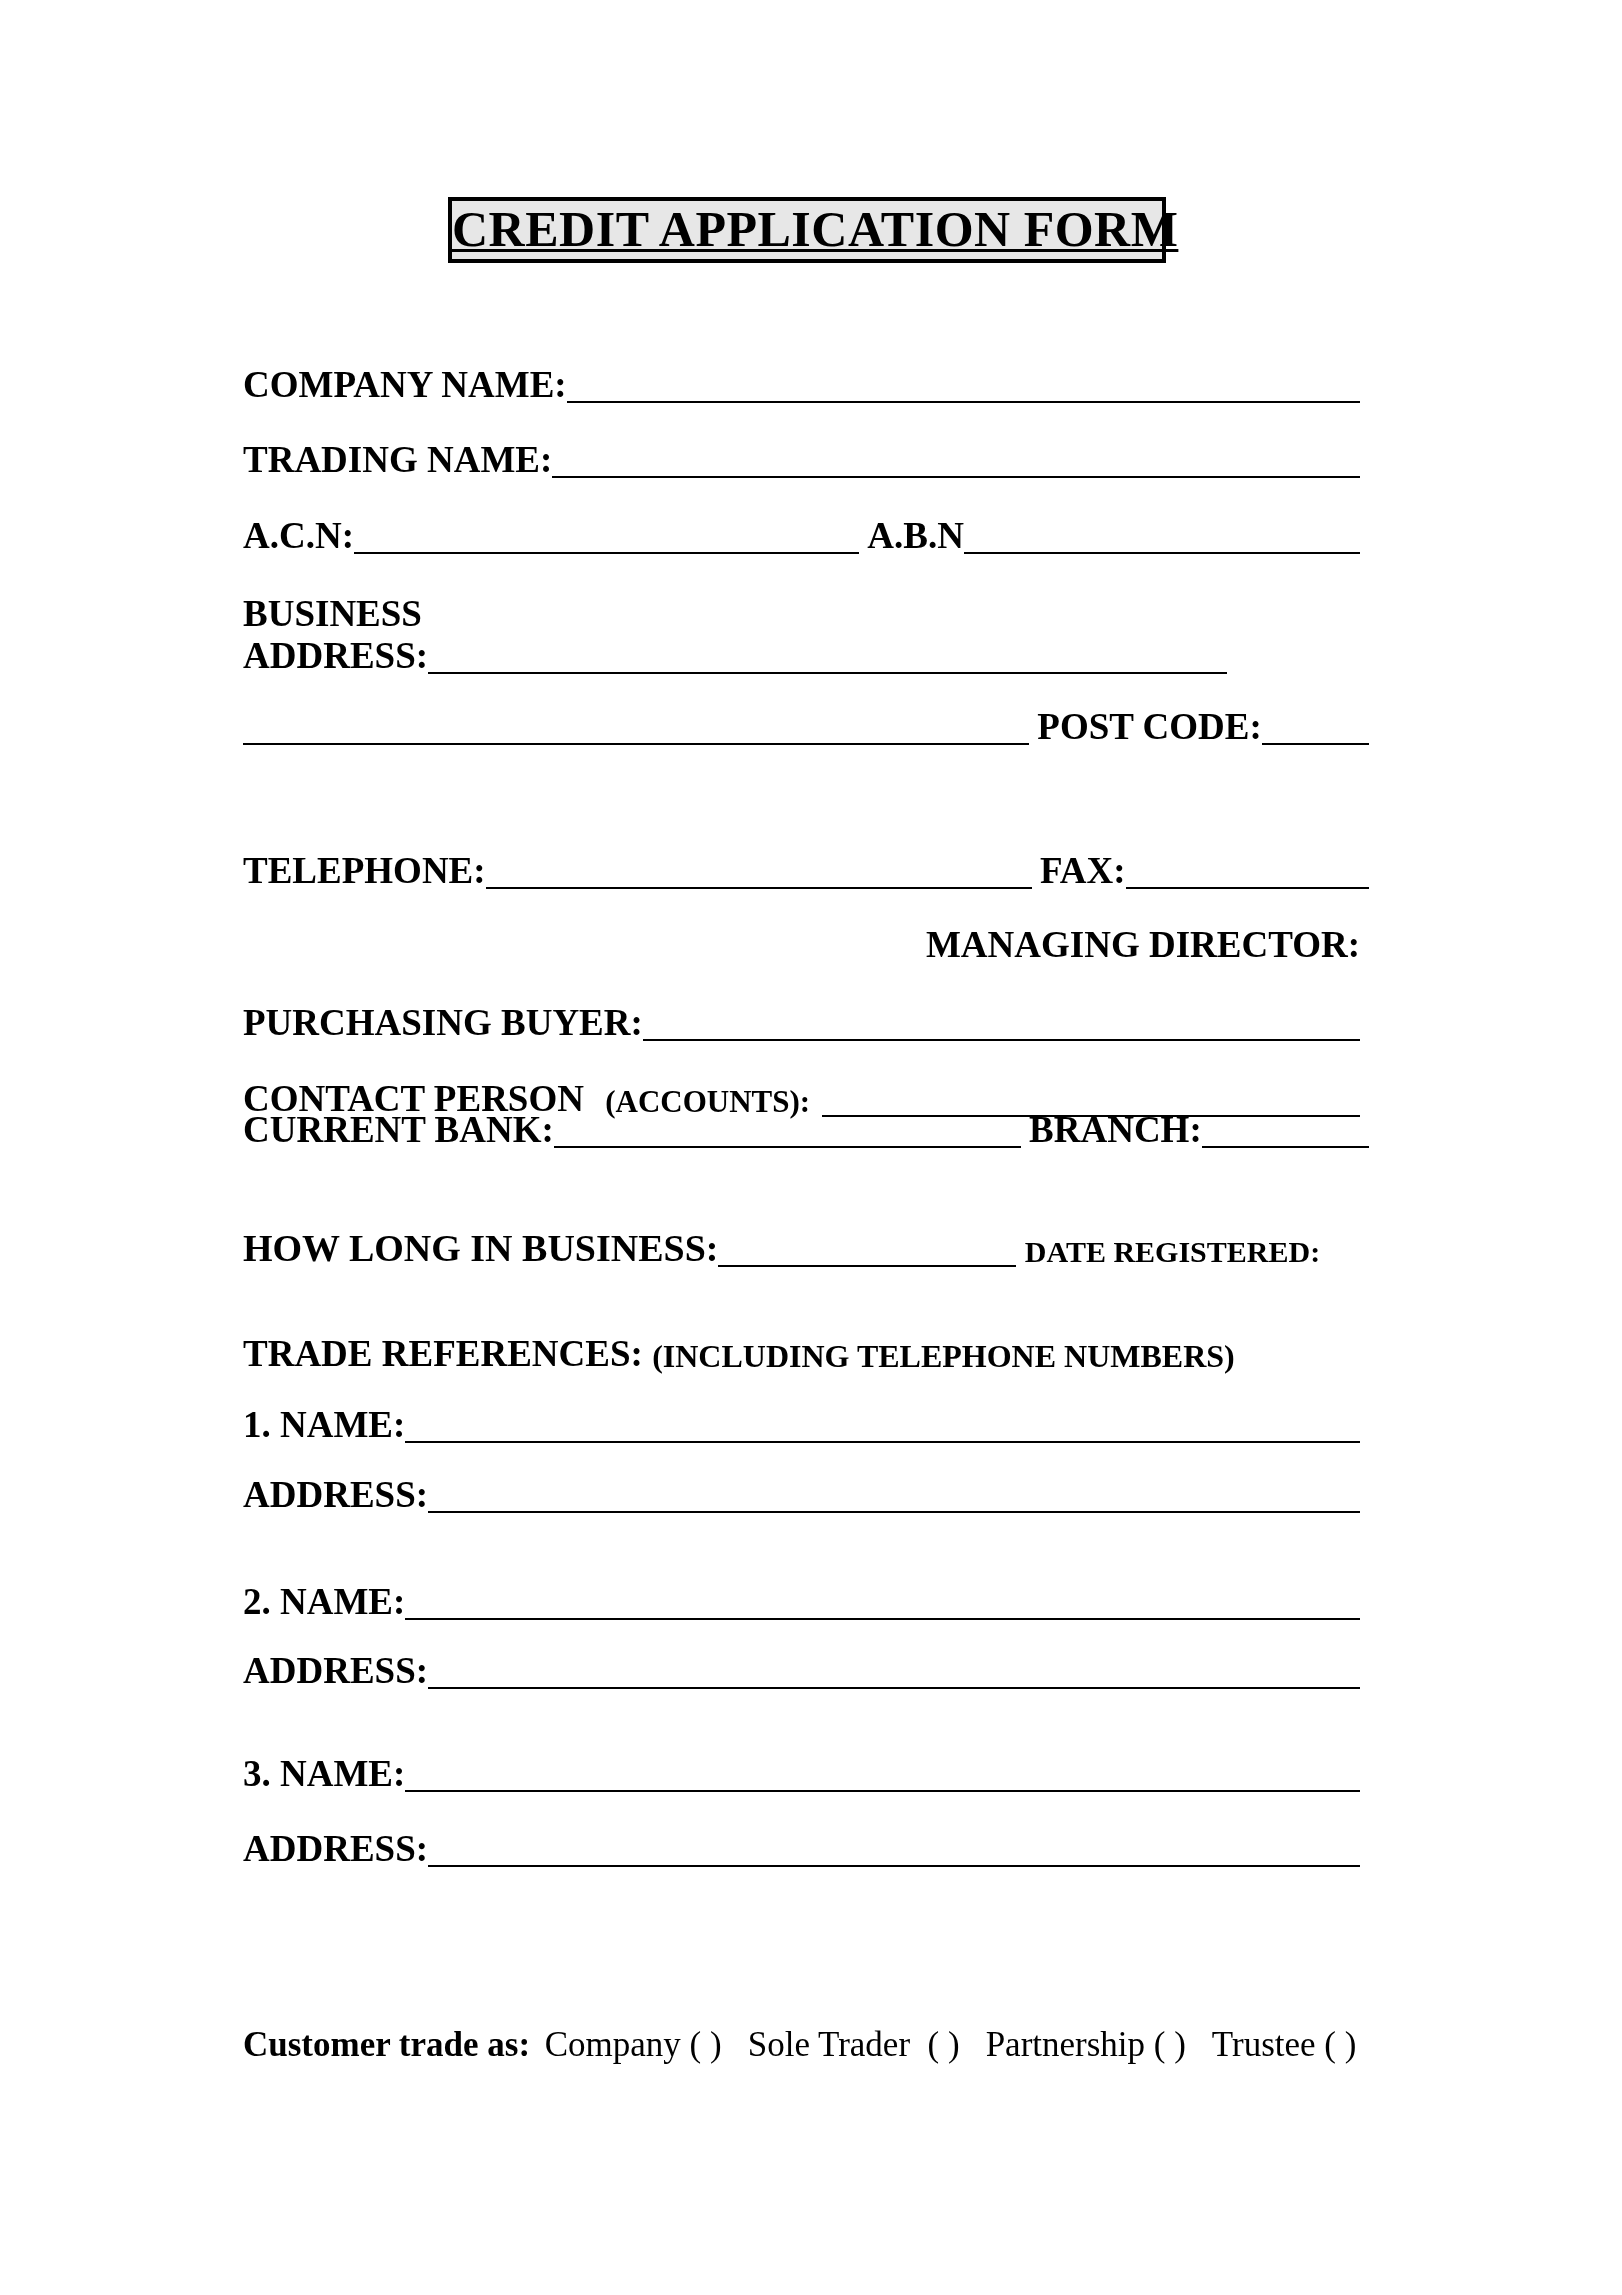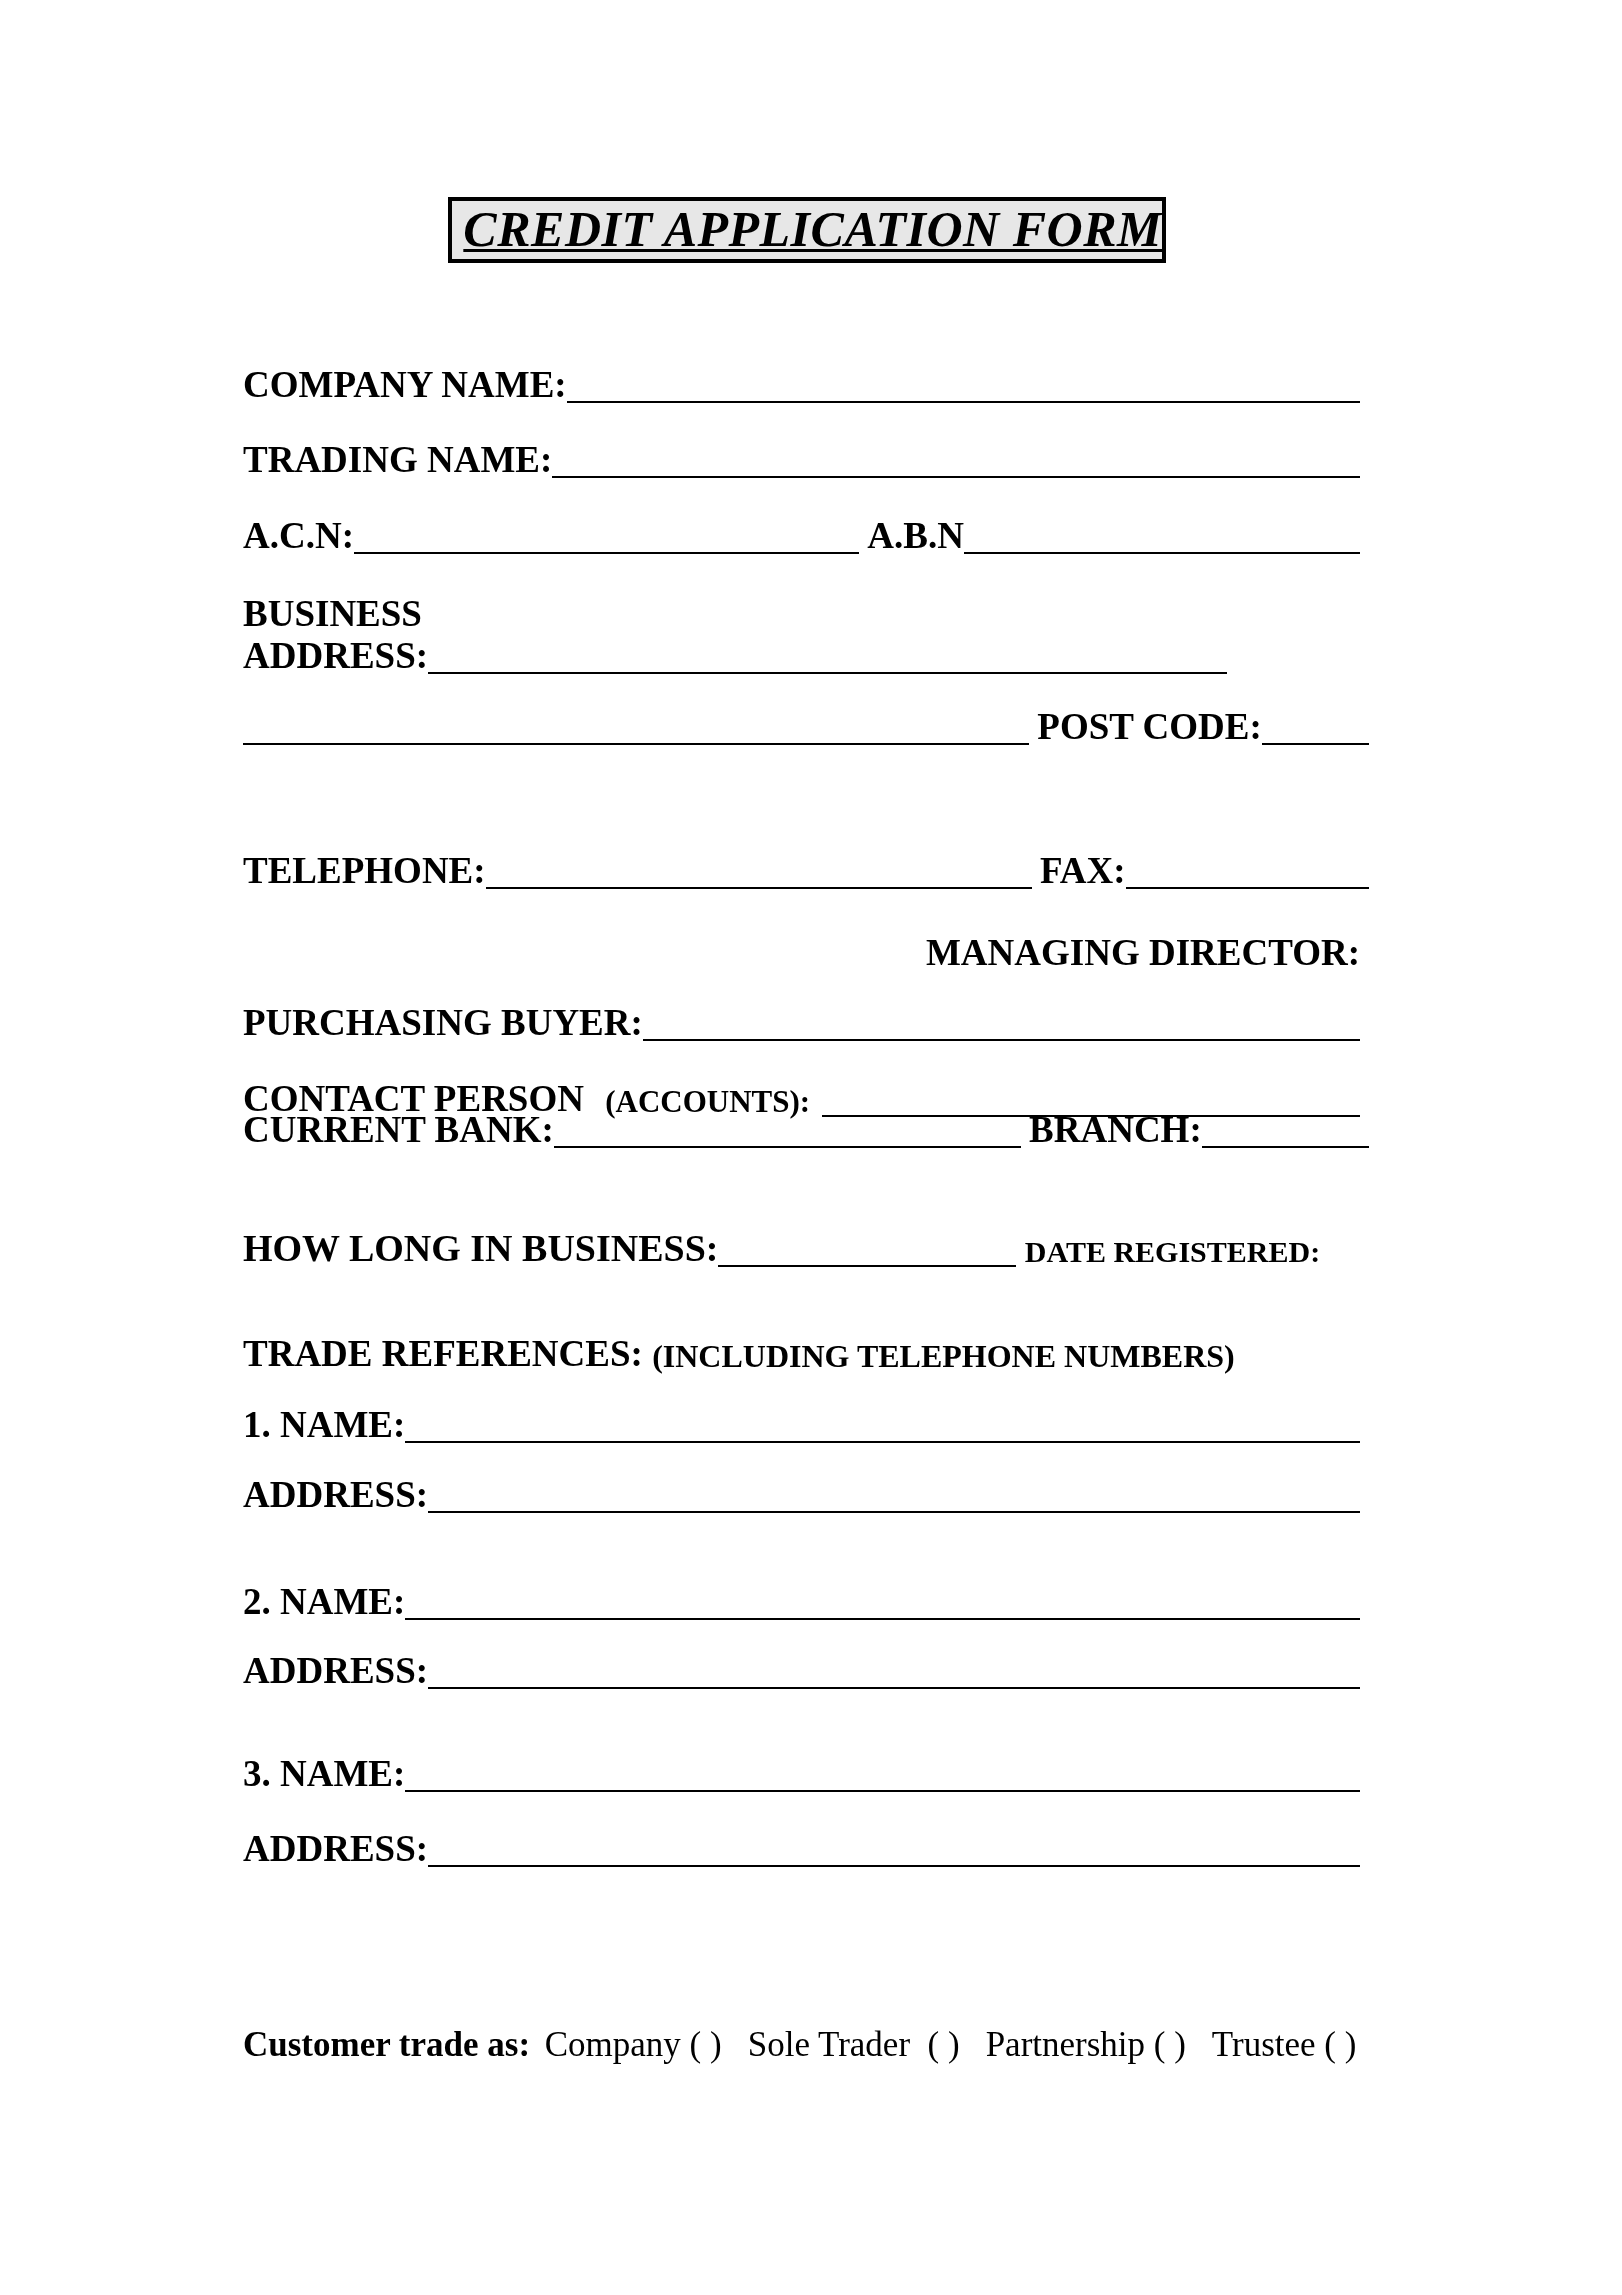--- a/index.html
+++ b/index.html
@@ -17,21 +17,20 @@
   .title-box {
     position: absolute;
     left: 448px;
     top: 197px;
     width: 718px;
     height: 66px;
     box-sizing: border-box;
     border: 4.6px solid #000000;
     background: #e7e7e7;
     text-align: right;
-    font-style: italic;
   }
   .title-text {
     display: inline-block;
     font-weight: bold;
     font-size: 50px;
     line-height: 57px;
     letter-spacing: 0.5px;
     text-decoration: underline;
     text-decoration-thickness: 2.8px;
     text-underline-offset: 2.8px;
@@ -45,21 +44,20 @@
     width: 1117px;
     height: 40px;
     display: flex;
     align-items: flex-end;
   }
   .lbl {
     font-weight: bold;
     font-size: 37px;
     line-height: 1.0;
     white-space: pre;
-    margin-top: 8px;
   }
   .lbl.sm { font-size: 31px; }
   .txt {
     font-size: 36px;
     line-height: 1.0;
     white-space: pre;
   }
   .fline {
     flex: 1 1 auto;
     height: 5.5px;

